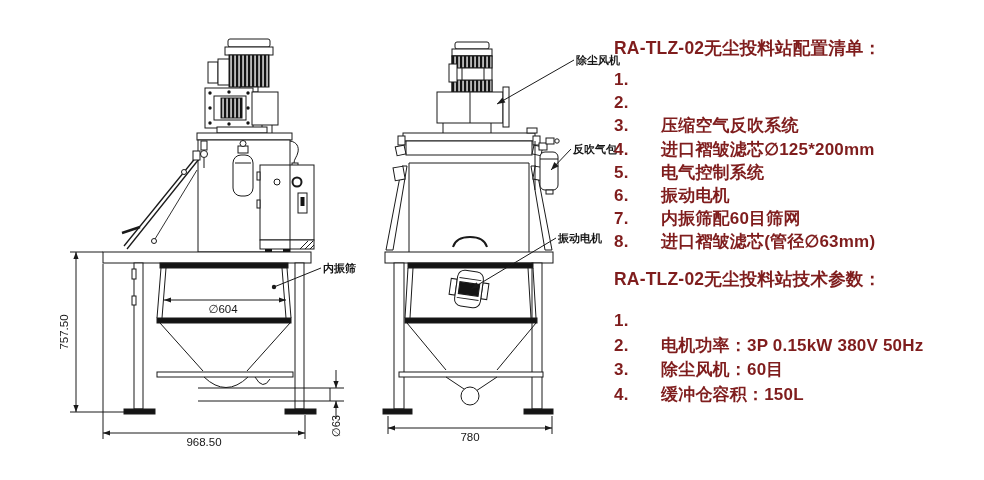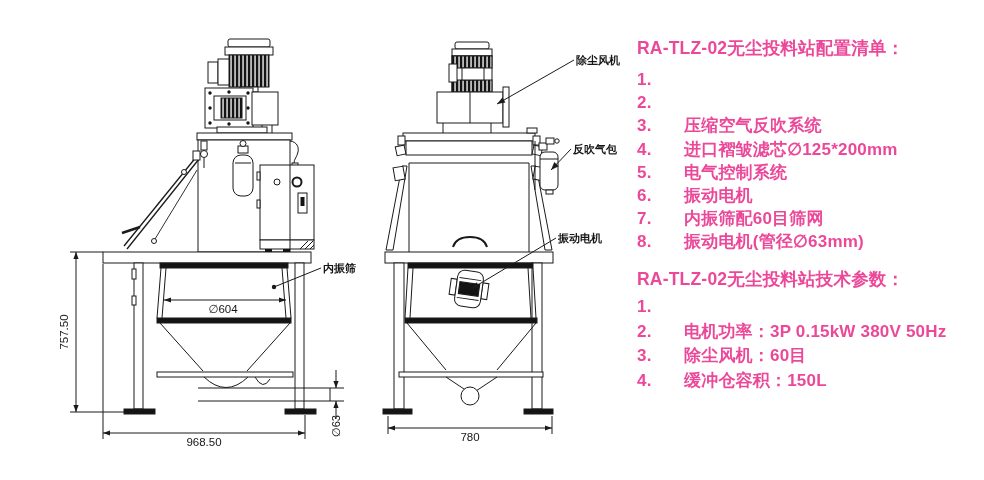--- a/index.html
+++ b/index.html
@@ -1,26 +1,26 @@
 <!DOCTYPE html>
 <html><head>
 <meta charset="utf-8">
 <style>
   html,body{margin:0;padding:0;background:#fff;}
   #canvas{position:relative;width:984px;height:480px;background:#fff;overflow:hidden;
           font-family:"Liberation Sans",sans-serif;color:#111;}
   #drawing{position:absolute;left:0;top:0;}
-  .specs{position:absolute;left:637px;top:36px;width:344px;font-weight:bold;
-         font-size:17px;letter-spacing:0.2px;color:#ec4899;}
+  .specs{position:absolute;left:614px;top:36px;width:344px;font-weight:bold;
+         font-size:17px;letter-spacing:0.2px;color:#7f1d1d;}
   .spec-title{font-size:17.5px;margin-bottom:8px;white-space:nowrap;}
   .spec-row{display:flex;line-height:23.2px;white-space:nowrap;}
   .spec-row .num{width:47px;flex:0 0 47px;}
   .params{top:267px;}
   .params .spec-row{line-height:24.5px;}
-  .params .spec-title{margin-bottom:4px;}
+  .params .spec-title{margin-bottom:18px;}
   svg text{font-family:"Liberation Sans",sans-serif;fill:#161616;}
 </style>
 </head>
 <body>
 
 <div id="canvas">
 
 <svg id="drawing" width="984" height="480" viewBox="0 0 984 480">
   <defs>
     <pattern id="fins" width="4" height="4" patternUnits="userSpaceOnUse">
@@ -310,21 +310,21 @@
   <div class="spec-row">
         <span class="num">6.</span>
         <span>振动电机</span>
       </div>
   <div class="spec-row">
         <span class="num">7.</span>
         <span>内振筛配60目筛网</span>
       </div>
   <div class="spec-row">
         <span class="num">8.</span>
-        <span>振动电机(管径∅63mm)</span>
+        <span>进口褶皱滤芯(管径∅63mm)</span>
       </div>
 </div>
 
 <div class="specs params">
   <div class="spec-title">RA-TLZ-02无尘投料站技术参数：</div>
   <div class="spec-row">
         <span class="num">1.</span>
       </div>
   <div class="spec-row">
         <span class="num">2.</span>

